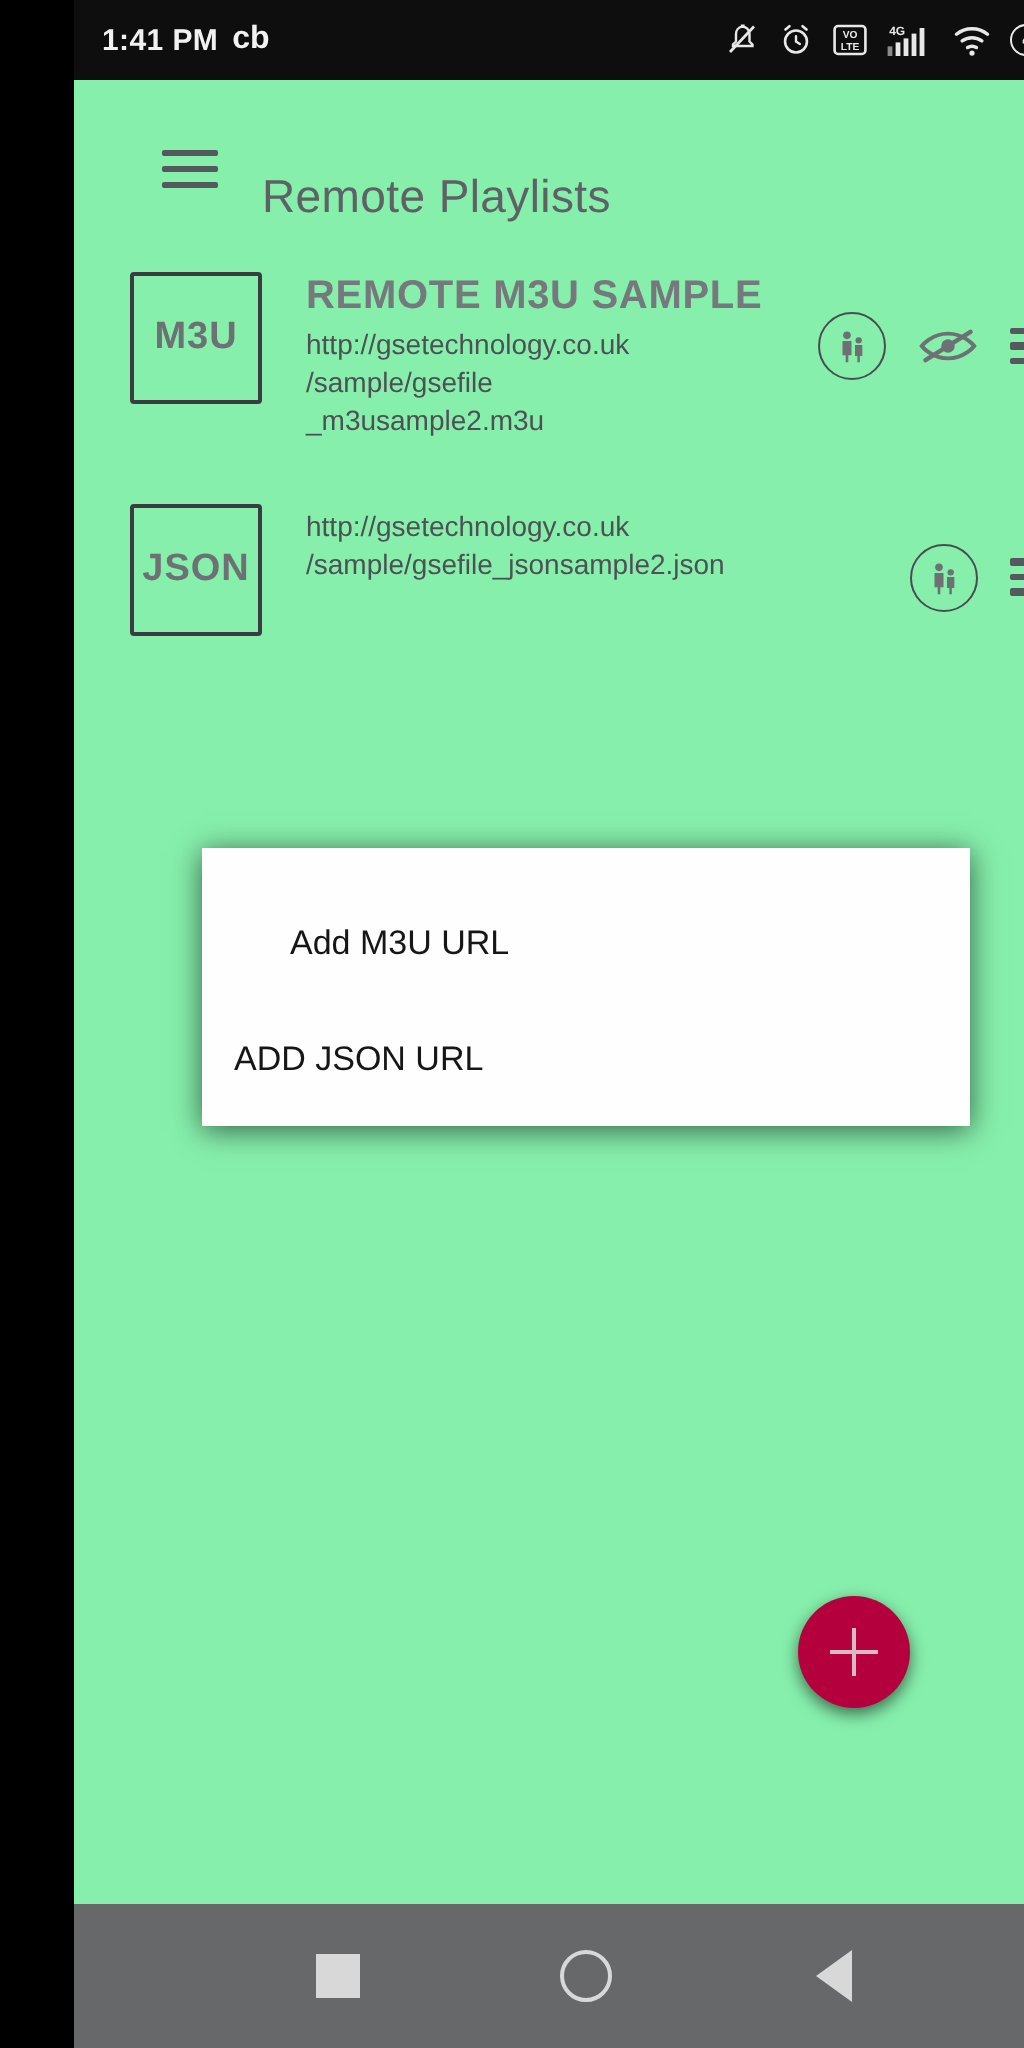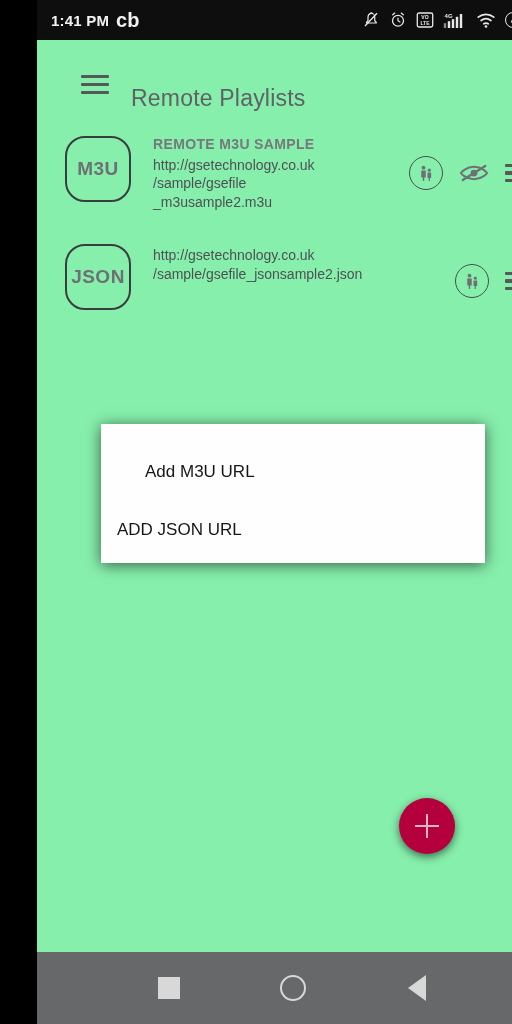--- a/index.html
+++ b/index.html
@@ -20,21 +20,21 @@
   
   #statusbar {
     position:absolute; top:0; left:0;
     width:512px; height:40px;
     background:#0e0e0e;
     display:flex; align-items:center;
     padding:0 14px;
   }
   #status-left { display:flex; align-items:center; gap:7px; }
   .clock { color:#f2f2f2; font-size:15px; font-weight:bold; letter-spacing:.2px; }
-  .cb-label { color:#f2f2f2; font-size:20px; font-weight:bold; }
+  .cb-label { color:#f2f2f2; font-size:16px; font-weight:bold; }
   #status-right {
     margin-left:auto;
     display:flex; align-items:center; gap:9px;
   }
   .sicon { display:block; }
   .battery {
     display:flex; align-items:center; justify-content:center;
     width:30px; height:16px;
     border:1.6px solid #e8e8e8; border-radius:8px;
     color:#e8e8e8; font-size:16px; font-weight:bold;
@@ -65,28 +65,28 @@
   #list { position:absolute; top:118px; left:0; width:512px; }
   .row {
     position:relative;
     display:flex; align-items:flex-start;
     padding:14px 18px 14px 28px;
     min-height:92px;
   }
   .badge {
     flex:0 0 auto;
     width:66px; height:66px;
-    border:2px solid #3a3d3f; border-radius:20px;
+    border:2px solid #3a3d3f; border-radius:2px;
     display:flex; align-items:center; justify-content:center;
     color:#6d7174; font-size:19px; font-weight:bold; letter-spacing:.5px;
     margin-top:4px;
   }
   .row-text { flex:1 1 auto; padding-left:22px; padding-top:4px; min-width:0; }
   .row-title {
-    color:#76797c; font-size:14px; font-weight:bold;
+    color:#76797c; font-size:20px; font-weight:bold;
     letter-spacing:.35px; line-height:1.25;
   }
   .row-url {
     color:#4e5154; font-size:14px; line-height:1.35; margin-top:2px;
     white-space:pre-line; word-break:break-word;
   }
   .row-actions {
     flex:0 0 auto; display:flex; align-items:center; gap:16px;
     padding-top:24px; padding-left:6px;
   }

